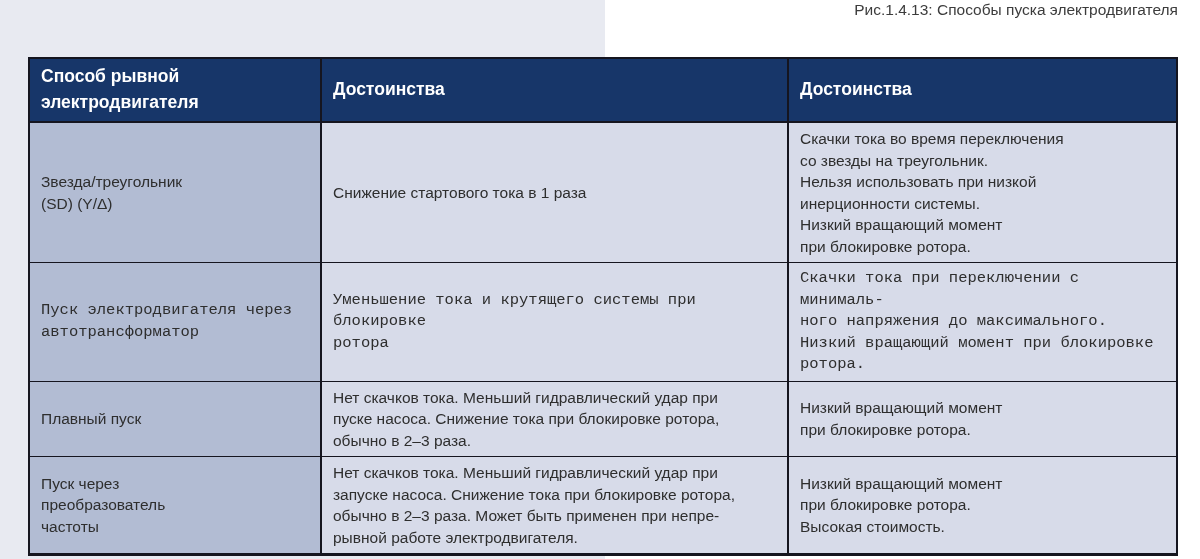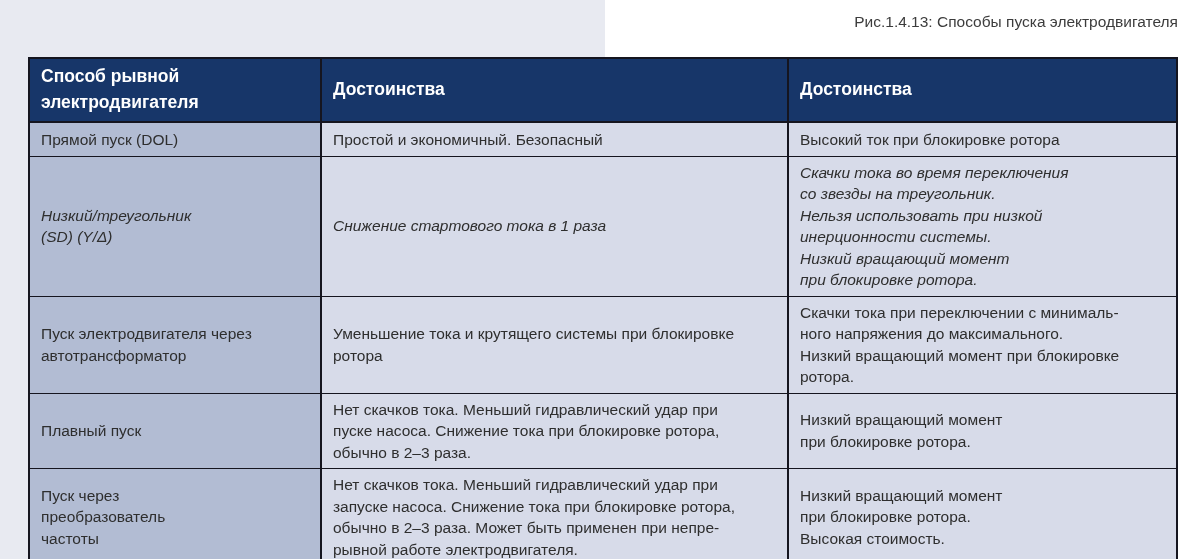--- a/index.html
+++ b/index.html
@@ -23,21 +23,21 @@
     font-family: "Liberation Sans", sans-serif;
     overflow: hidden;
   }
   .right-panel {
     position: absolute;
     left: 605px; top: 0; right: 0; bottom: 0;
     background: var(--page-bg-right);
   }
   .caption {
     position: absolute;
-    top: 13px; right: 22px;
+    top: 1px; right: 22px;
     font-size: 15.5px;
     color: var(--caption-text);
     white-space: nowrap;
   }
   table.start-table {
     position: absolute;
     left: 28px; top: 57px;
     width: 1148px;
     border-collapse: collapse;
     table-layout: fixed;
@@ -70,22 +70,22 @@
     white-space: pre-line;
     padding: 5px 12px 5px 11px;
     border: 1px solid var(--border-color);
     border-left-width: 2px;
     border-right-width: 2px;
     background: var(--body-cell-bg);
     overflow: hidden;
   }
   td.method { background: var(--method-cell-bg); }
   tr.r1 td { height: 34px; }
-  tr.r2 td { height: 135px; font-style: italic; }
-  tr.r3 td { height: 90px; }
+  tr.r2 td { height: 135px; }
+  tr.r3 td { height: 90px; font-family: Liberation Mono, monospace; }
   tr.r4 td { height: 75px; }
   tr.r5 td { height: 89px; }
 </style>
 </head>
 <body>
 
 <div class="right-panel"></div>
 
 <div class="caption">Рис.1.4.13: Способы пуска электродвигателя</div>
 
@@ -97,27 +97,22 @@
     </colgroup>
   <thead>
     <tr>
       <th>Способ рывной
 электродвигателя</th>
       <th>Достоинства</th>
       <th>Достоинства</th>
     </tr>
   </thead>
   <tbody>
-    <tr class="r1">
-      <td class="method">Прямой пуск (DOL)</td>
-      <td>Простой и экономичный. Безопасный</td>
-      <td>Высокий ток при блокировке ротора</td>
-    </tr>
     <tr class="r2">
-      <td class="method">Низкий/треугольник
+      <td class="method">Звезда/треугольник
 (SD) (Y/Δ)</td>
       <td>Снижение стартового тока в 1 раза</td>
       <td>Скачки тока во время переключения
 со звезды на треугольник.
 Нельзя использовать при низкой
 инерционности системы.
 Низкий вращающий момент
 при блокировке ротора.</td>
     </tr>
     <tr class="r3">

